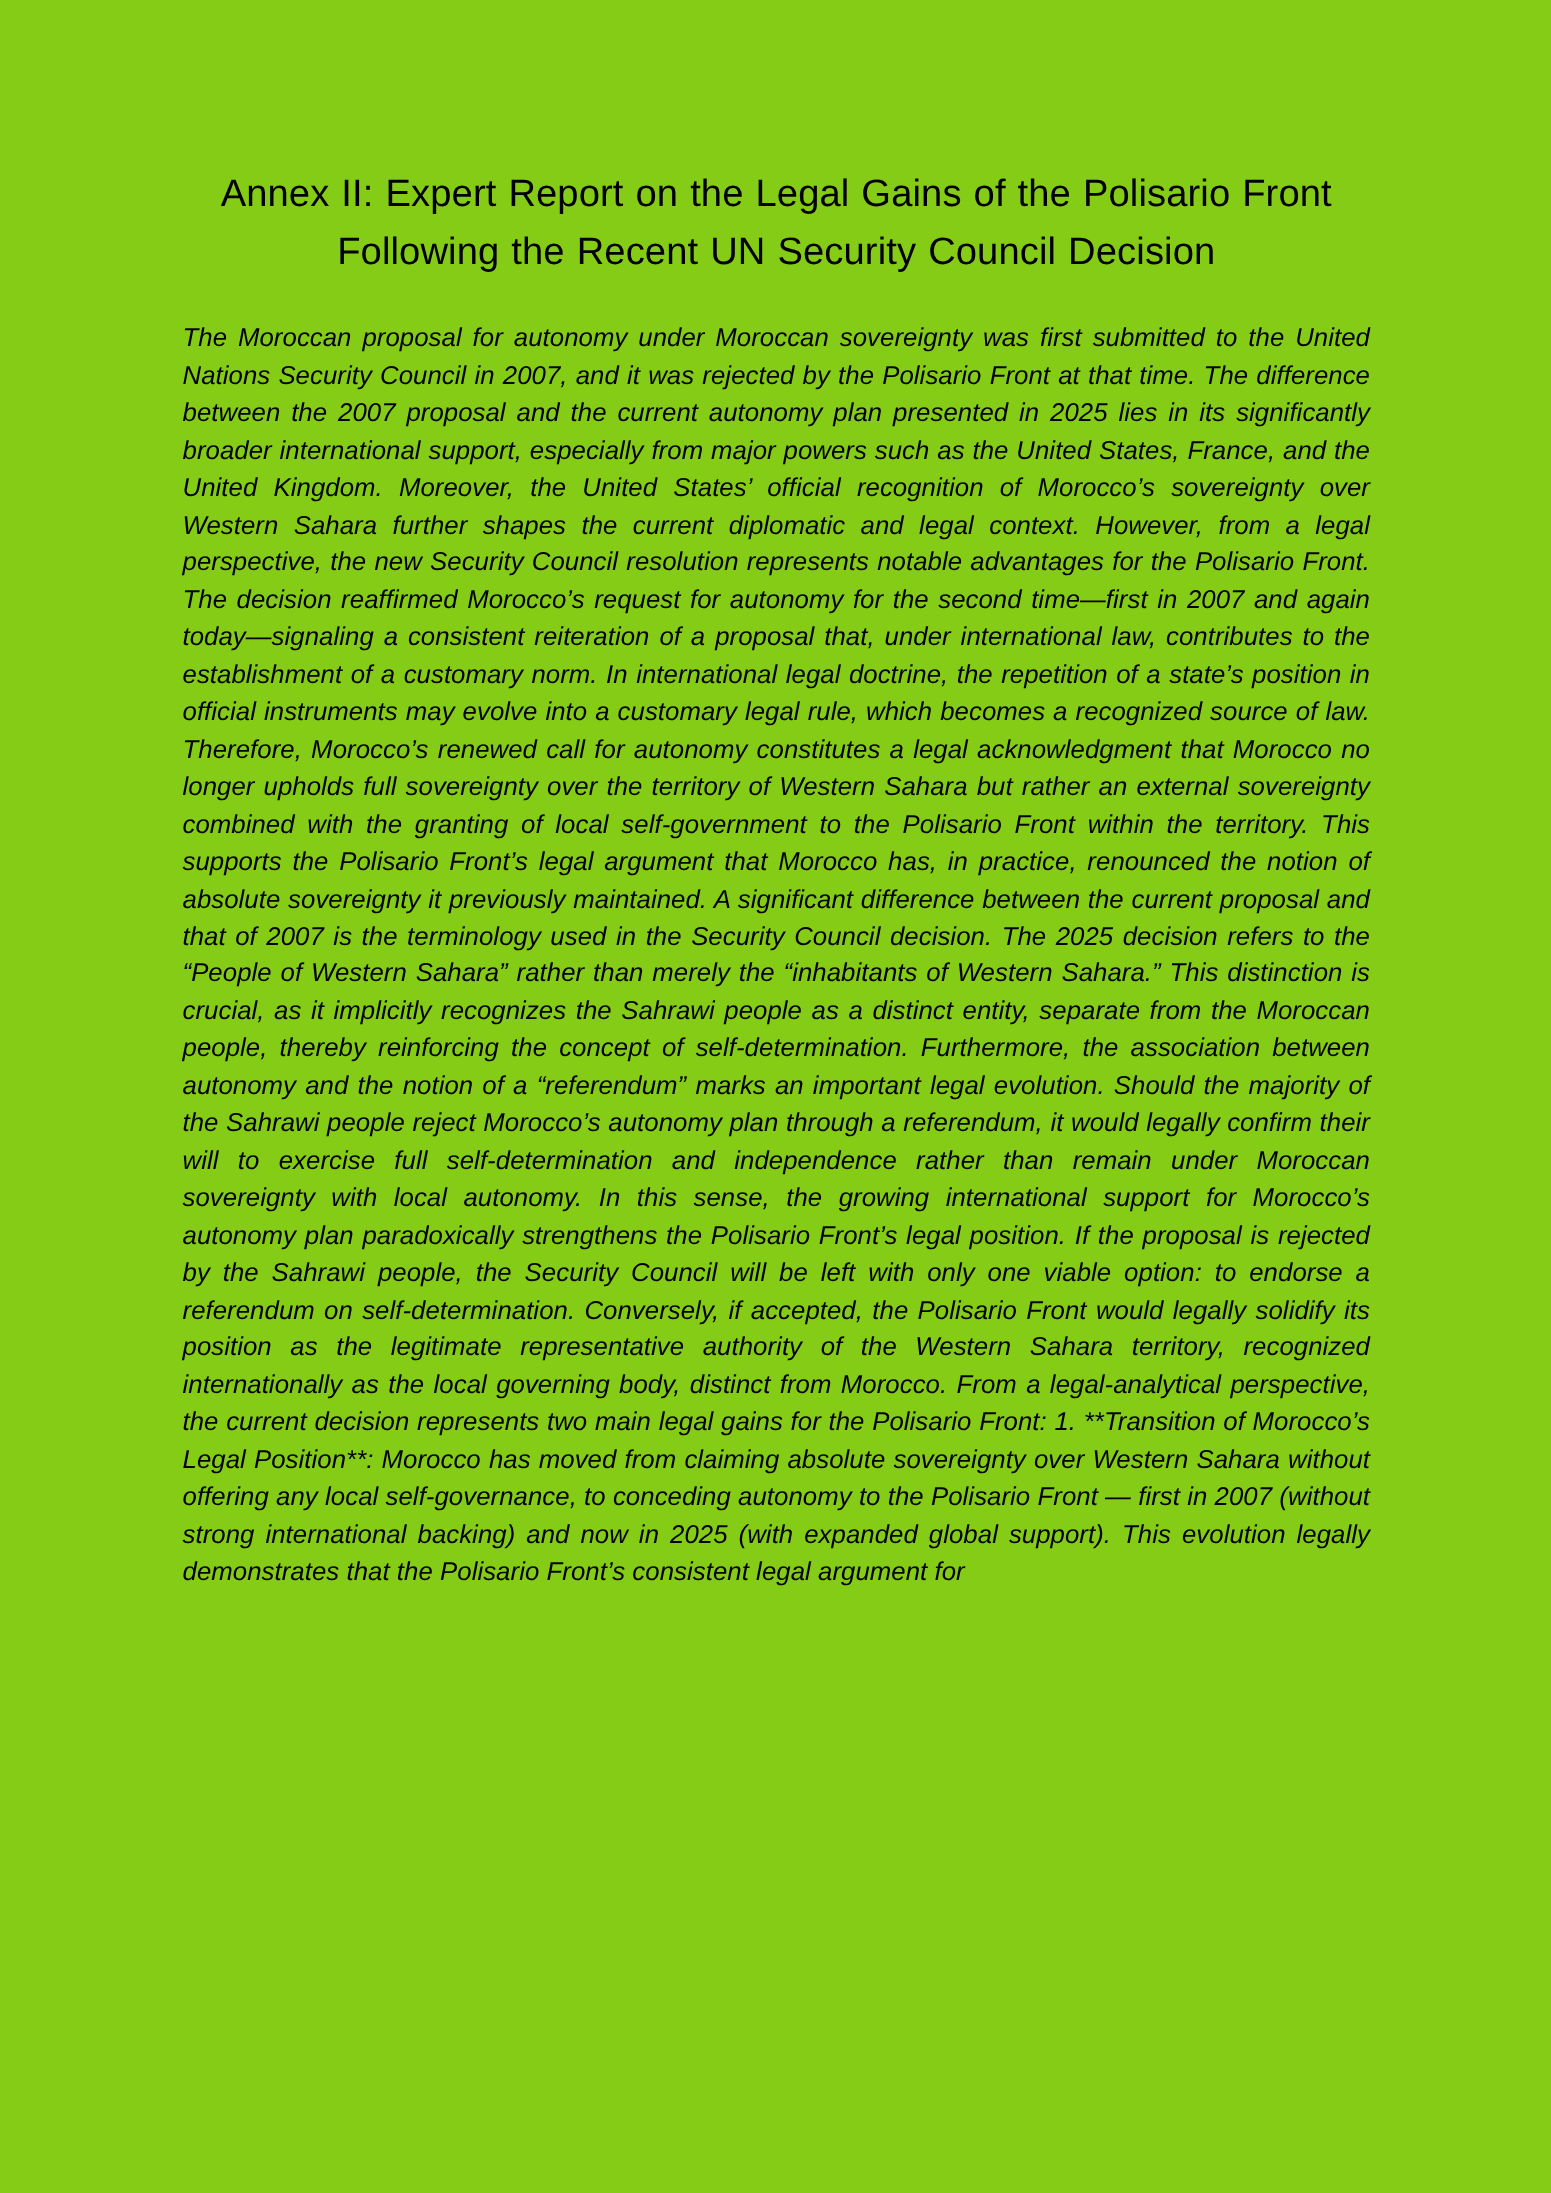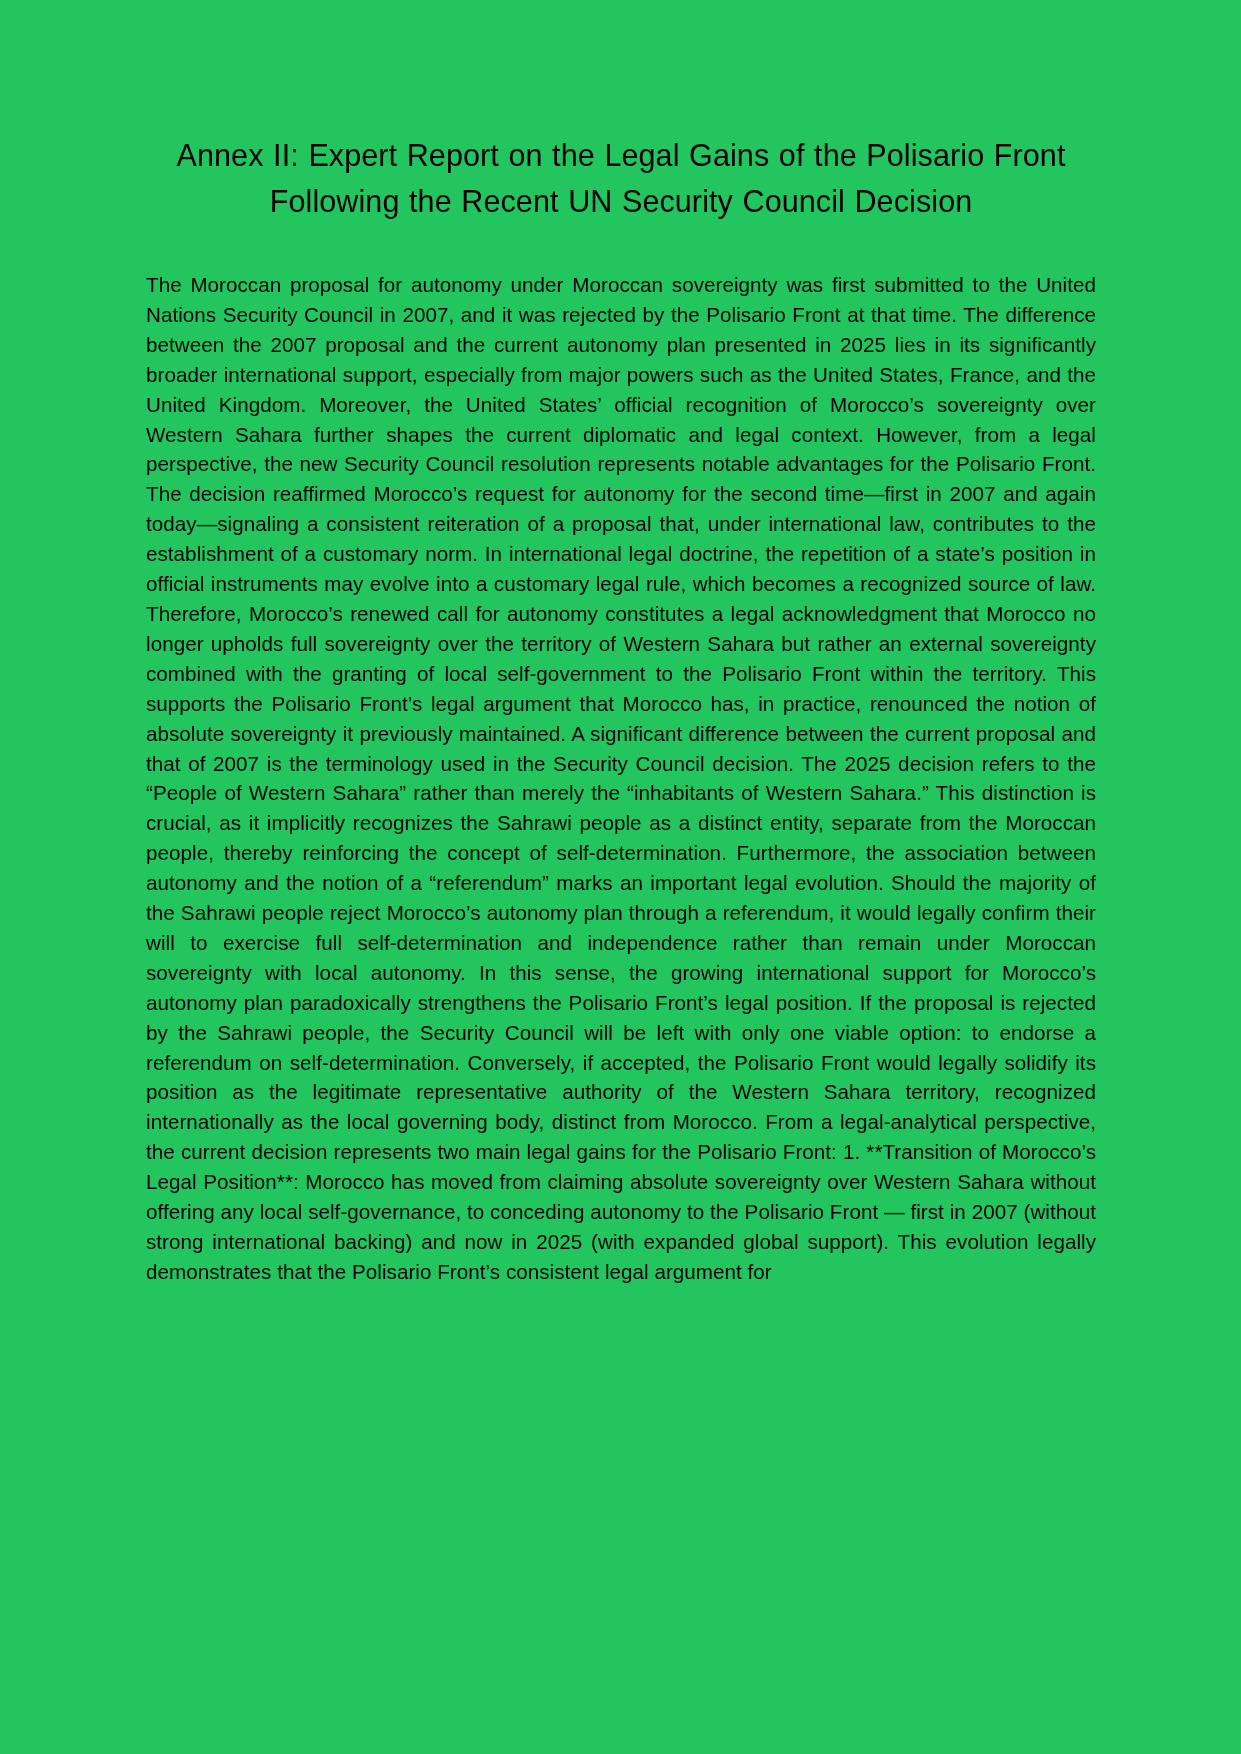--- a/index.html
+++ b/index.html
@@ -31,39 +31,40 @@
     margin: 0 0 0 0;
     padding: 0 18px;
     text-align: center;
     font-size: 30.5px;
     line-height: 46px;
     font-weight: normal;
     letter-spacing: 0.1px;
     word-spacing: 1px;
   }
   .body-block {
-    margin-top: 46px;
+    margin-top: 32px;
+    font-style: italic;
   }
   .para {
     margin: 0;
     text-align: justify;
     text-justify: inter-word;
     font-size: 20.6px;
     line-height: 29.9px;
     letter-spacing: 0.05px;
     hyphens: none;
   }
   .para:last-child {
     margin-bottom: 0;
   }
 </style>
 </head>
 <body style="background: rgb(255, 255, 255);">
 
-<div class="page" style="background: #22c55e; color: rgb(0, 0, 0);">
+<div class="page" style="background: #84cc16; color: rgb(0, 0, 0);">
   <div class="content">
 
     <h1 class="doc-title">Annex II: Expert Report on the Legal Gains of the Polisario Front Following the Recent UN Security Council Decision</h1>
 
     <div class="body-block">
       <p class="para">The Moroccan proposal for autonomy under Moroccan sovereignty was first submitted to the United Nations Security Council in 2007, and it was rejected by the Polisario Front at that time. The difference between the 2007 proposal and the current autonomy plan presented in 2025 lies in its significantly broader international support, especially from major powers such as the United States, France, and the United Kingdom. Moreover, the United States’ official recognition of Morocco’s sovereignty over Western Sahara further shapes the current diplomatic and legal context. However, from a legal perspective, the new Security Council resolution represents notable advantages for the Polisario Front. The decision reaffirmed Morocco’s request for autonomy for the second time—first in 2007 and again today—signaling a consistent reiteration of a proposal that, under international law, contributes to the establishment of a customary norm. In international legal doctrine, the repetition of a state’s position in official instruments may evolve into a customary legal rule, which becomes a recognized source of law. Therefore, Morocco’s renewed call for autonomy constitutes a legal acknowledgment that Morocco no longer upholds full sovereignty over the territory of Western Sahara but rather an external sovereignty combined with the granting of local self-government to the Polisario Front within the territory. This supports the Polisario Front’s legal argument that Morocco has, in practice, renounced the notion of absolute sovereignty it previously maintained. A significant difference between the current proposal and that of 2007 is the terminology used in the Security Council decision. The 2025 decision refers to the “People of Western Sahara” rather than merely the “inhabitants of Western Sahara.” This distinction is crucial, as it implicitly recognizes the Sahrawi people as a distinct entity, separate from the Moroccan people, thereby reinforcing the concept of self-determination. Furthermore, the association between autonomy and the notion of a “referendum” marks an important legal evolution. Should the majority of the Sahrawi people reject Morocco’s autonomy plan through a referendum, it would legally confirm their will to exercise full self-determination and independence rather than remain under Moroccan sovereignty with local autonomy. In this sense, the growing international support for Morocco’s autonomy plan paradoxically strengthens the Polisario Front’s legal position. If the proposal is rejected by the Sahrawi people, the Security Council will be left with only one viable option: to endorse a referendum on self-determination. Conversely, if accepted, the Polisario Front would legally solidify its position as the legitimate representative authority of the Western Sahara territory, recognized internationally as the local governing body, distinct from Morocco. From a legal-analytical perspective, the current decision represents two main legal gains for the Polisario Front: 1. **Transition of Morocco’s Legal Position**: Morocco has moved from claiming absolute sovereignty over Western Sahara without offering any local self-governance, to conceding autonomy to the Polisario Front — first in 2007 (without strong international backing) and now in 2025 (with expanded global support). This evolution legally demonstrates that the Polisario Front’s consistent legal argument for</p>
     </div>
 
   </div>
 </div>

